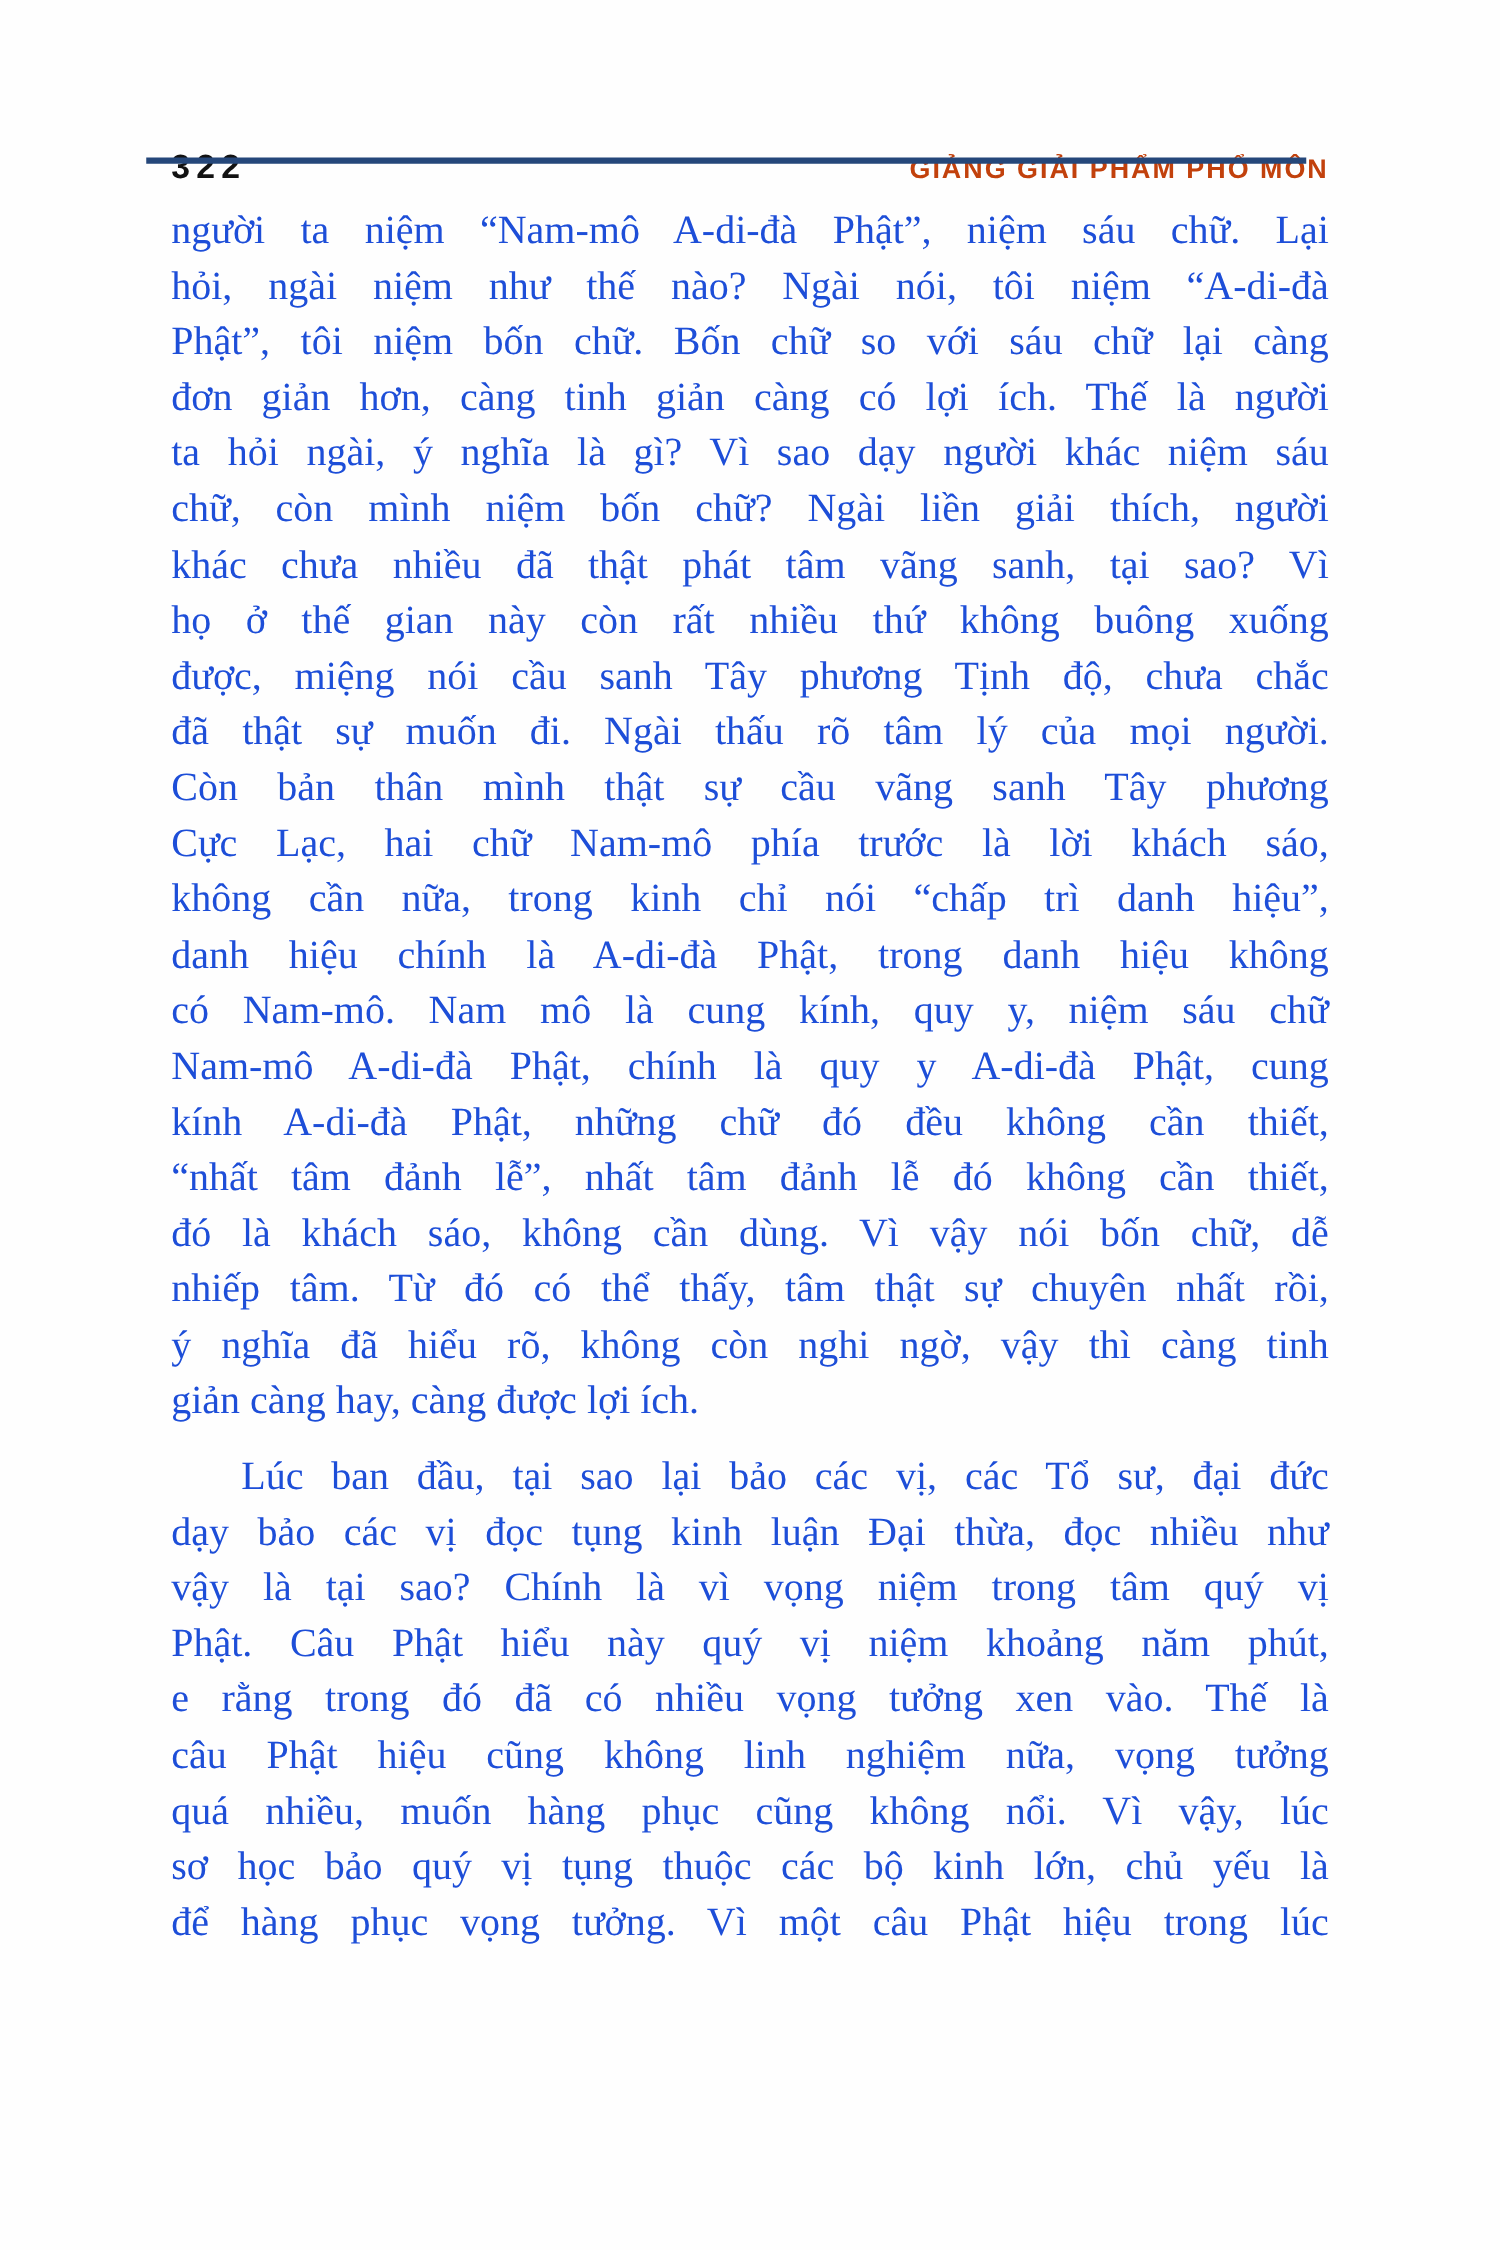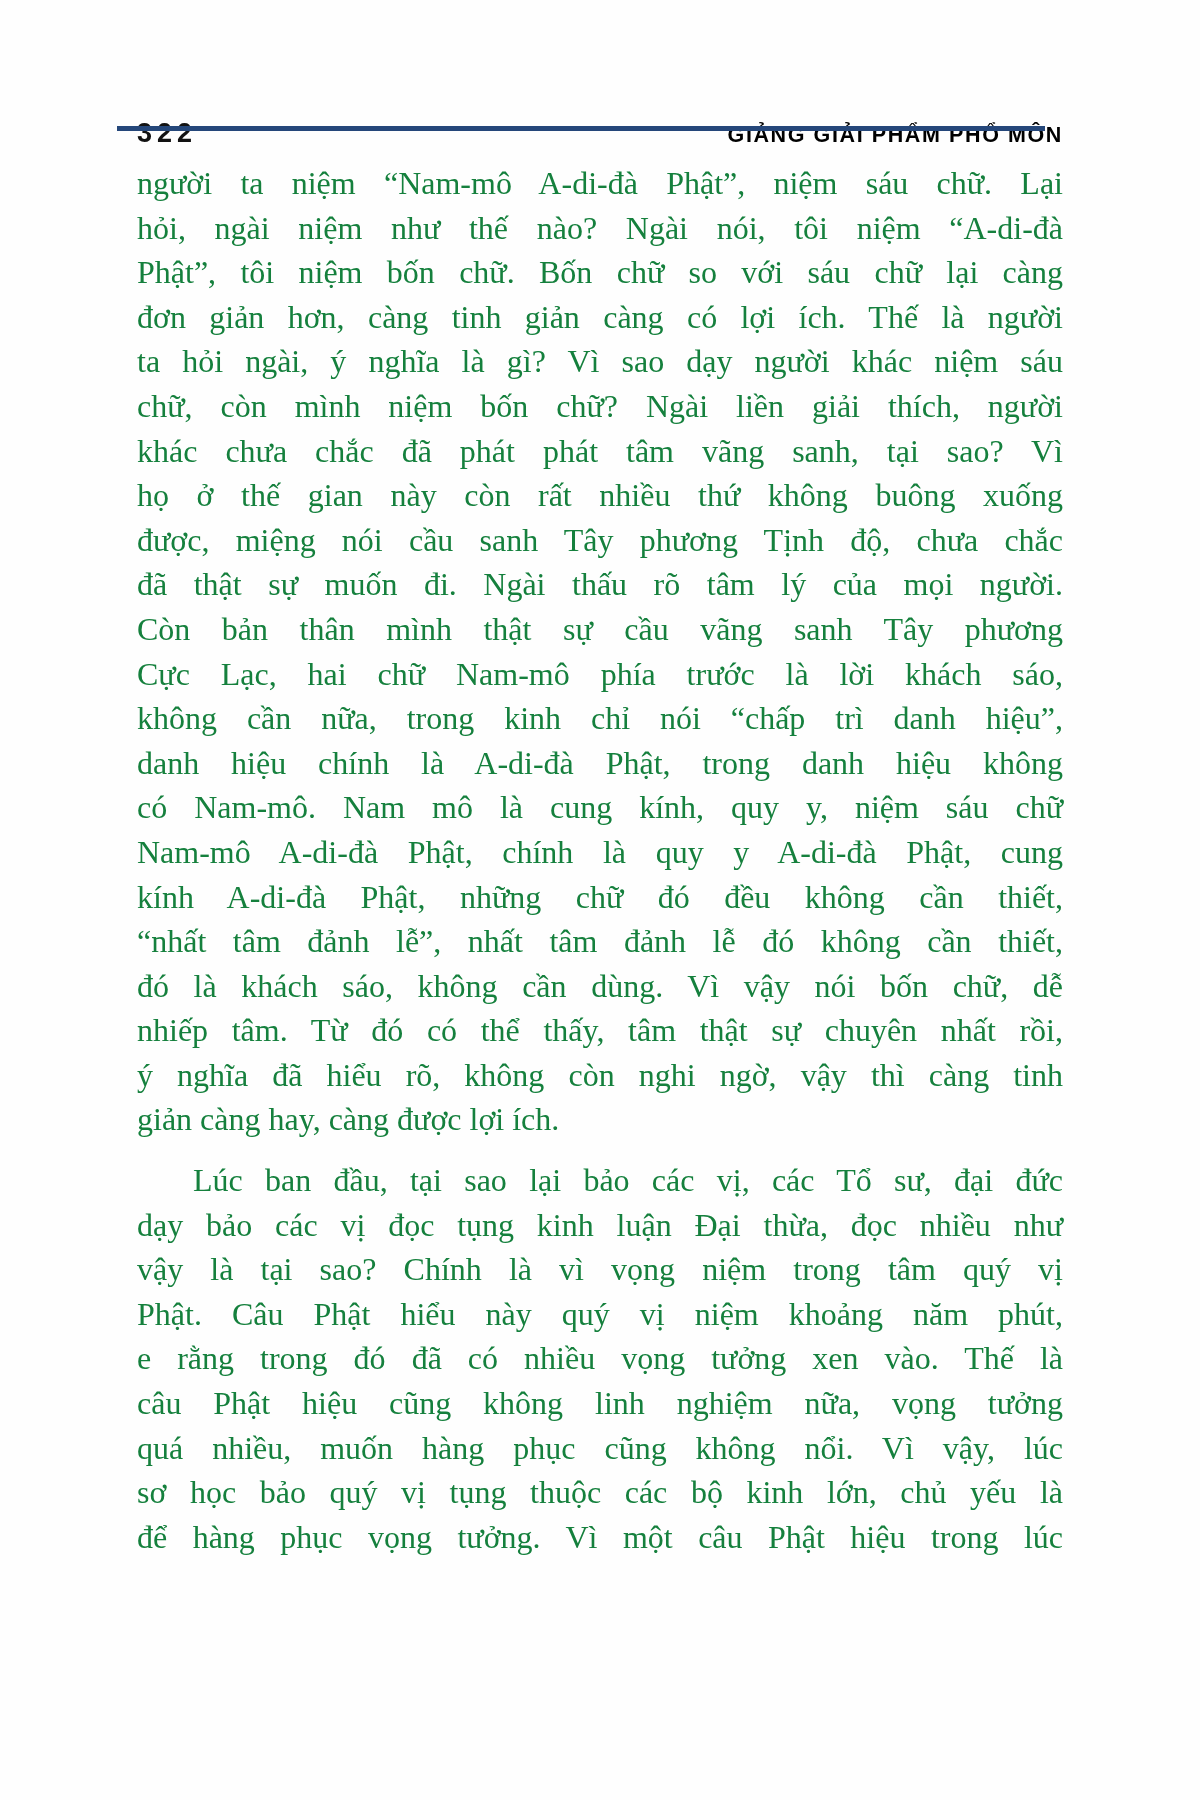--- a/index.html
+++ b/index.html
@@ -27,35 +27,35 @@
     font-weight: bold;
     font-size: 27px;
     letter-spacing: 5px;
     color: #121212;
     text-align: right;
   }
   .running-title {
     font-weight: bold;
     font-size: 21.5px;
     letter-spacing: 1.6px;
-    color: #000000;
+    color: #c2410c;
     margin-top: 43px;
   }
   .header-rule {
     position: absolute;
     left: 117px; width: 928px; top: 126px;
     height: 5px;
     background: #25477a;
   }
   .body-text {
     position: absolute;
     left: 137px; width: 926px; top: 161px;
     font-size: 32px;
     line-height: 44.6px;
-    color: #15803d;
+    color: #1d4ed8;
   }
   .para { margin: 0 0 16px 0; }
   .line {
     text-align: justify;
     text-align-last: justify;
   }
   .line.unjust { text-align-last: left; }
   .line.indent { padding-left: 56px; }
 </style>
 </head>
@@ -70,21 +70,21 @@
   <div class="header-rule"></div>
 
   <main class="body-text" id="content">
       <div class="para">
         <div class="line">người ta niệm “Nam-mô A-di-đà Phật”, niệm sáu chữ. Lại</div>
         <div class="line">hỏi, ngài niệm như thế nào? Ngài nói, tôi niệm “A-di-đà</div>
         <div class="line">Phật”, tôi niệm bốn chữ. Bốn chữ so với sáu chữ lại càng</div>
         <div class="line">đơn giản hơn, càng tinh giản càng có lợi ích. Thế là người</div>
         <div class="line">ta hỏi ngài, ý nghĩa là gì? Vì sao dạy người khác niệm sáu</div>
         <div class="line">chữ, còn mình niệm bốn chữ? Ngài liền giải thích, người</div>
-        <div class="line">khác chưa chắc đã phát phát tâm vãng sanh, tại sao? Vì</div>
+        <div class="line">khác chưa nhiều đã thật phát tâm vãng sanh, tại sao? Vì</div>
         <div class="line">họ ở thế gian này còn rất nhiều thứ không buông xuống</div>
         <div class="line">được, miệng nói cầu sanh Tây phương Tịnh độ, chưa chắc</div>
         <div class="line">đã thật sự muốn đi. Ngài thấu rõ tâm lý của mọi người.</div>
         <div class="line">Còn bản thân mình thật sự cầu vãng sanh Tây phương</div>
         <div class="line">Cực Lạc, hai chữ Nam-mô phía trước là lời khách sáo,</div>
         <div class="line">không cần nữa, trong kinh chỉ nói “chấp trì danh hiệu”,</div>
         <div class="line">danh hiệu chính là A-di-đà Phật, trong danh hiệu không</div>
         <div class="line">có Nam-mô. Nam mô là cung kính, quy y, niệm sáu chữ</div>
         <div class="line">Nam-mô A-di-đà Phật, chính là quy y A-di-đà Phật, cung</div>
         <div class="line">kính A-di-đà Phật, những chữ đó đều không cần thiết,</div>

